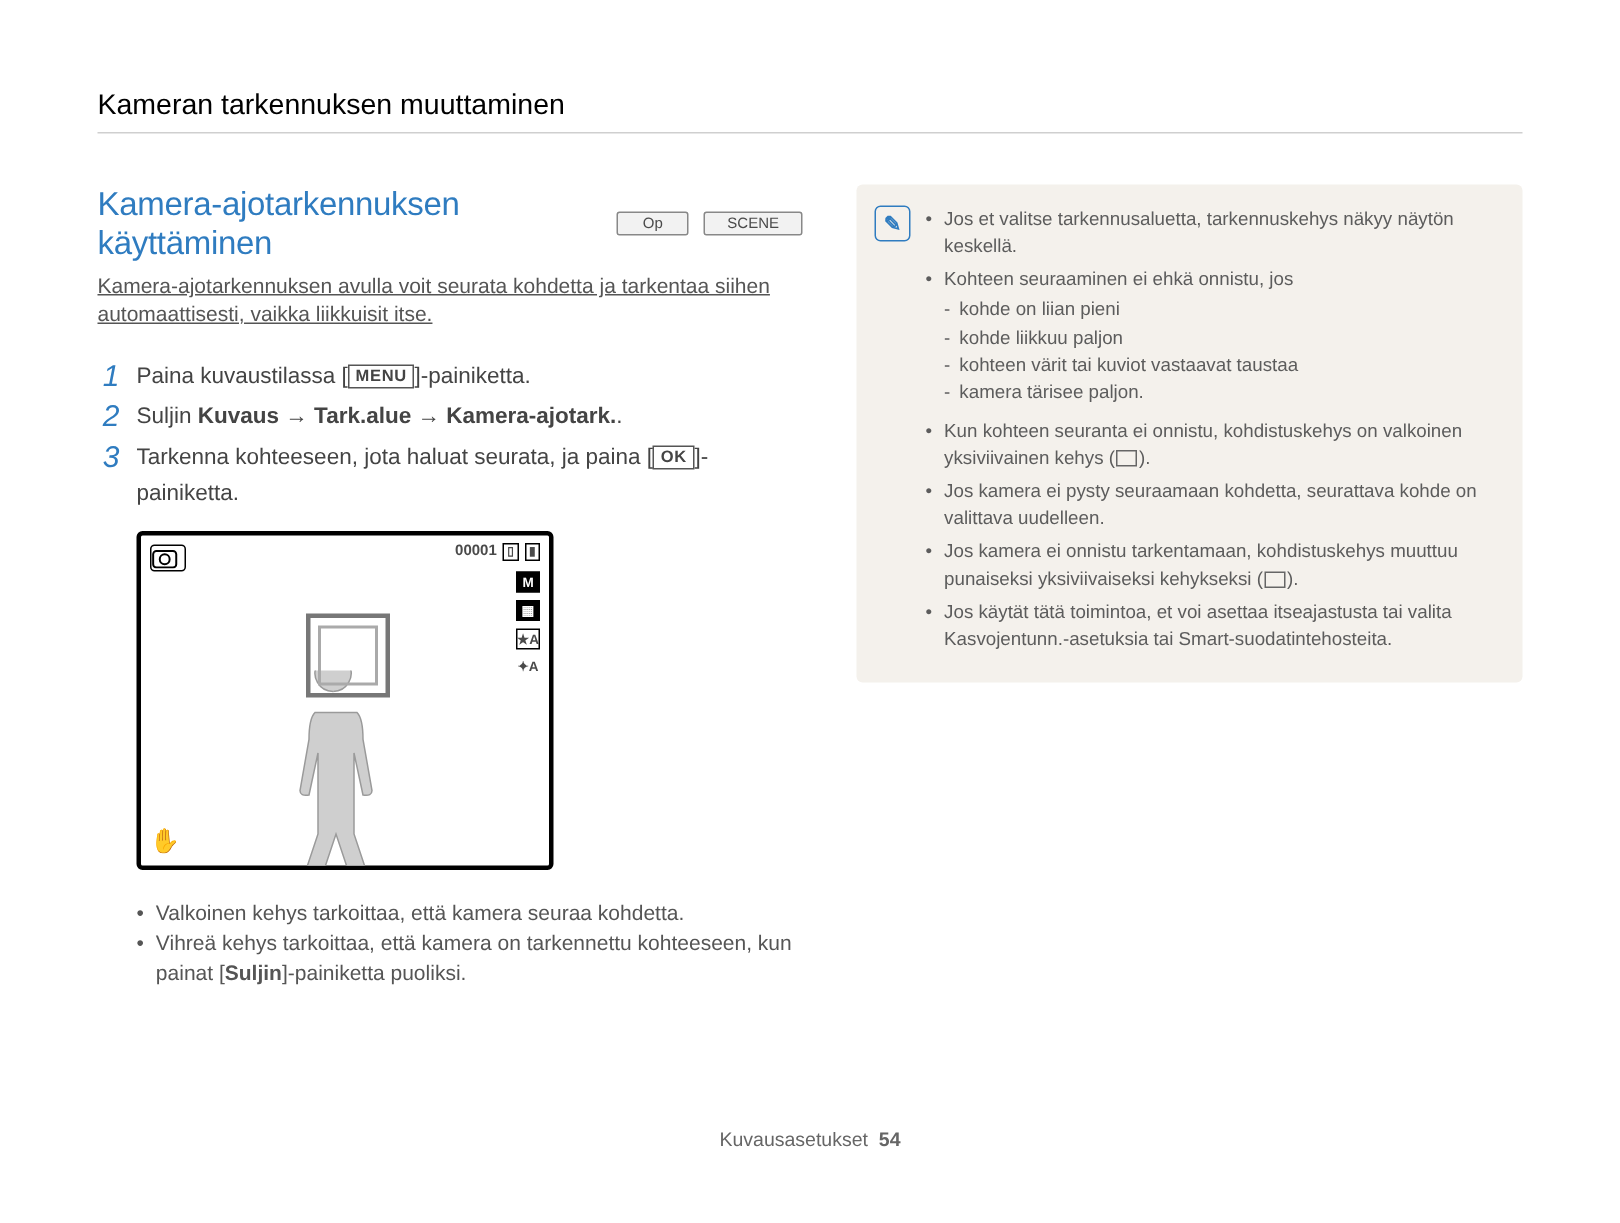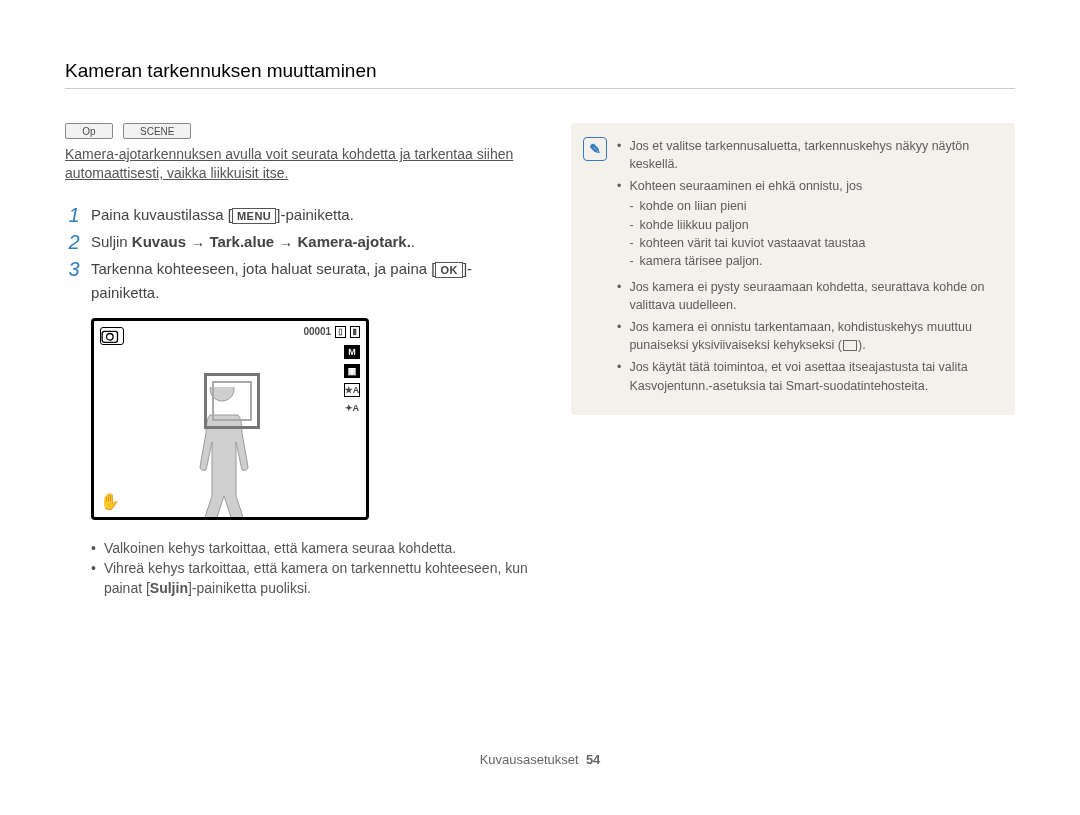--- a/index.html
+++ b/index.html
@@ -106,21 +106,21 @@
     letter-spacing: 0.5px;
   }
   .bold {
     font-weight: bold;
   }
   .screen-wrap {
     margin: 14px 0 18px 26px;
   }
   .screen {
     width: 278px;
-    height: 202px;
+    height: 226px;
     border: 3px solid #000;
     border-radius: 4px;
     position: relative;
     background: #fff;
     box-sizing: border-box;
   }
   .screen .topline {
     position: absolute;
     top: 5px;
     right: 6px;
@@ -293,20 +293,21 @@
 </head>
 <body>
 
 <div class="page">
   <div class="header">Kameran tarkennuksen muuttaminen</div>
   <div class="header-rule"></div>
 
   <div class="columns">
     <div class="col-left">
       <div class="title-row">
+        <span class="title">Kamera-ajotarkennuksen käyttäminen</span>
         <span class="mode-icon">Op</span>
         <span class="mode-icon">SCENE</span>
       </div>
       <div class="intro">Kamera-ajotarkennuksen avulla voit seurata kohdetta ja tarkentaa siihen automaattisesti, vaikka liikkuisit itse.</div>
 
       <div class="steps">
         <div class="step">
           <div class="step-num">1</div>
           <div class="step-text">
             <span>Paina kuvaustilassa [</span><span class="inline-box">MENU</span><span>]-painiketta.</span>
@@ -387,20 +388,25 @@
                 <li>
                     <span>kohteen värit tai kuviot vastaavat taustaa</span>
                   </li>
                 <li>
                     <span>kamera tärisee paljon.</span>
                   </li>
               </ul>
             </div>
           </li>
           <li>
+            <span>
+              <span>Kun kohteen seuranta ei onnistu, kohdistuskehys on valkoinen yksiviivainen kehys (</span><span class="sq"></span><span>).</span>
+            </span>
+          </li>
+          <li>
               <span>Jos kamera ei pysty seuraamaan kohdetta, seurattava kohde on valittava uudelleen.</span>
             </li>
           <li>
             <span>
               <span>Jos kamera ei onnistu tarkentamaan, kohdistuskehys muuttuu punaiseksi yksiviivaiseksi kehykseksi (</span><span class="sq"></span><span>).</span>
             </span>
           </li>
           <li>
               <span>Jos käytät tätä toimintoa, et voi asettaa itseajastusta tai valita Kasvojentunn.-asetuksia tai Smart-suodatintehosteita.</span>
             </li>

